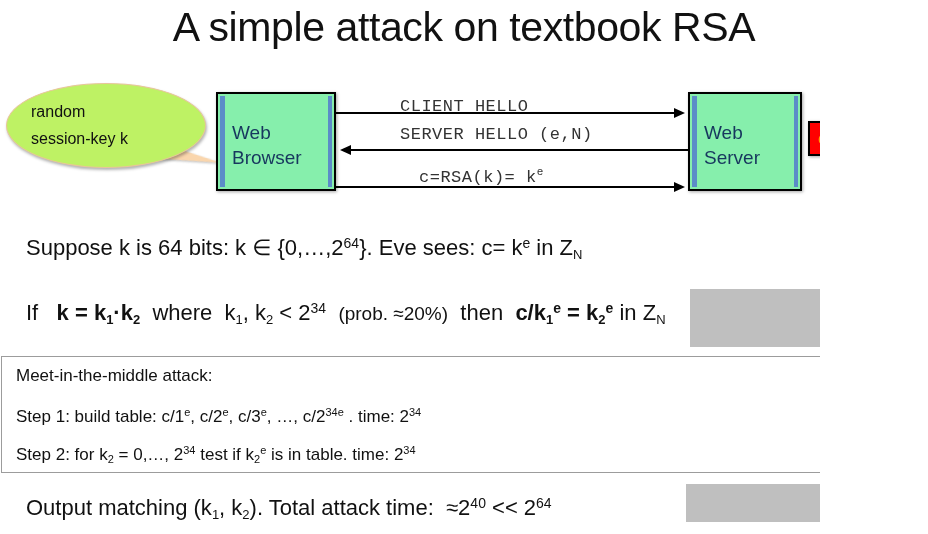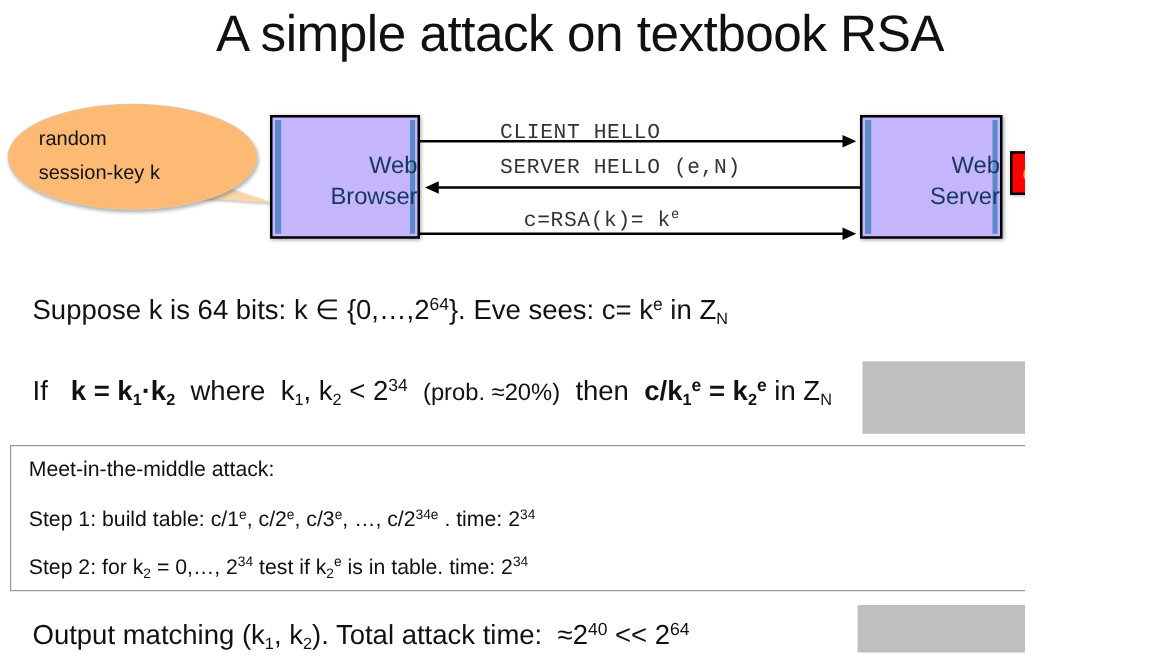--- a/index.html
+++ b/index.html
@@ -29,30 +29,29 @@
     letter-spacing: -0.4px;
     color: #111111;
     white-space: nowrap;
   }
 
   
   .diagram { position: absolute; left: 0; top: 0; width: 928px; height: 210px; }
 
   .node-box {
     position: absolute;
-    background: #c4b5fd;
+    background: #86efac;
     border: 2px solid #000000;
     box-sizing: border-box;
     color: #17375E;
     font-size: 19px;
     line-height: 25px;
     padding-left: 14px;
     padding-top: 26px;
     box-shadow: 1px 1px 3px rgba(0,0,0,0.35);
-    text-align: right;
   }
   .node-box .edge-strip {
     position: absolute;
     left: 2px; top: 2px; bottom: 2px;
     width: 5px;
     background: #5B8CC8;
   }
   .node-box .edge-strip-r {
     position: absolute;
     right: 2px; top: 2px; bottom: 2px;
@@ -80,21 +79,21 @@
     font-size: 17px;
     font-weight: bold;
     line-height: 26px;
   }
 
   
   #callout {
     position: absolute;
     left: 6px; top: 83px;
     width: 198px; height: 83px;
-    background: #fdba74;
+    background: #bef264;
     border: 1px solid #E8C59A;
     border-radius: 50% / 50%;
     box-shadow: 1px 2px 3px rgba(0,0,0,0.30);
     text-decoration: underline;
   }
   #callout .ctext {
     position: absolute;
     left: 24px; top: 14px;
     font-size: 16px;
     line-height: 27px;
@@ -169,21 +168,21 @@
   #hl-band-total {
     position: absolute;
     left: 686px; top: 484px;
     width: 182px; height: 38px;
     background: #BFBFBF;
   }
 
   
   #attack-box {
     position: absolute;
-    left: 8px; top: 356px;
+    left: 1px; top: 356px;
     width: 896px; height: 117px;
     border: 1px solid #9C9C9C;
     box-sizing: border-box;
     background: transparent;
   }
   .attack-line {
     position: absolute;
     font-size: 17px;
     line-height: 22px;
     color: #111111;

